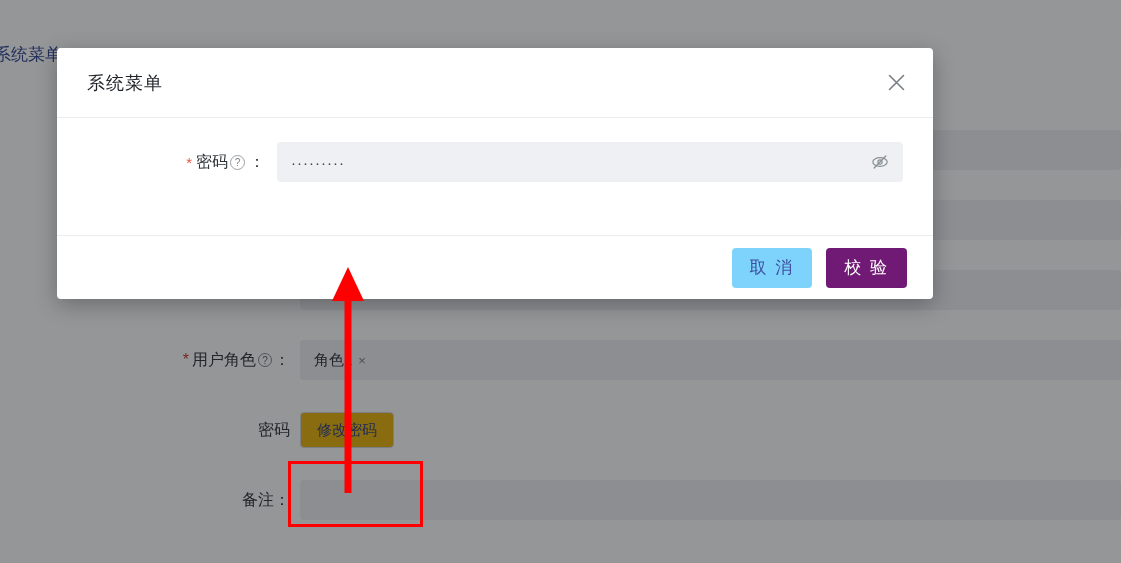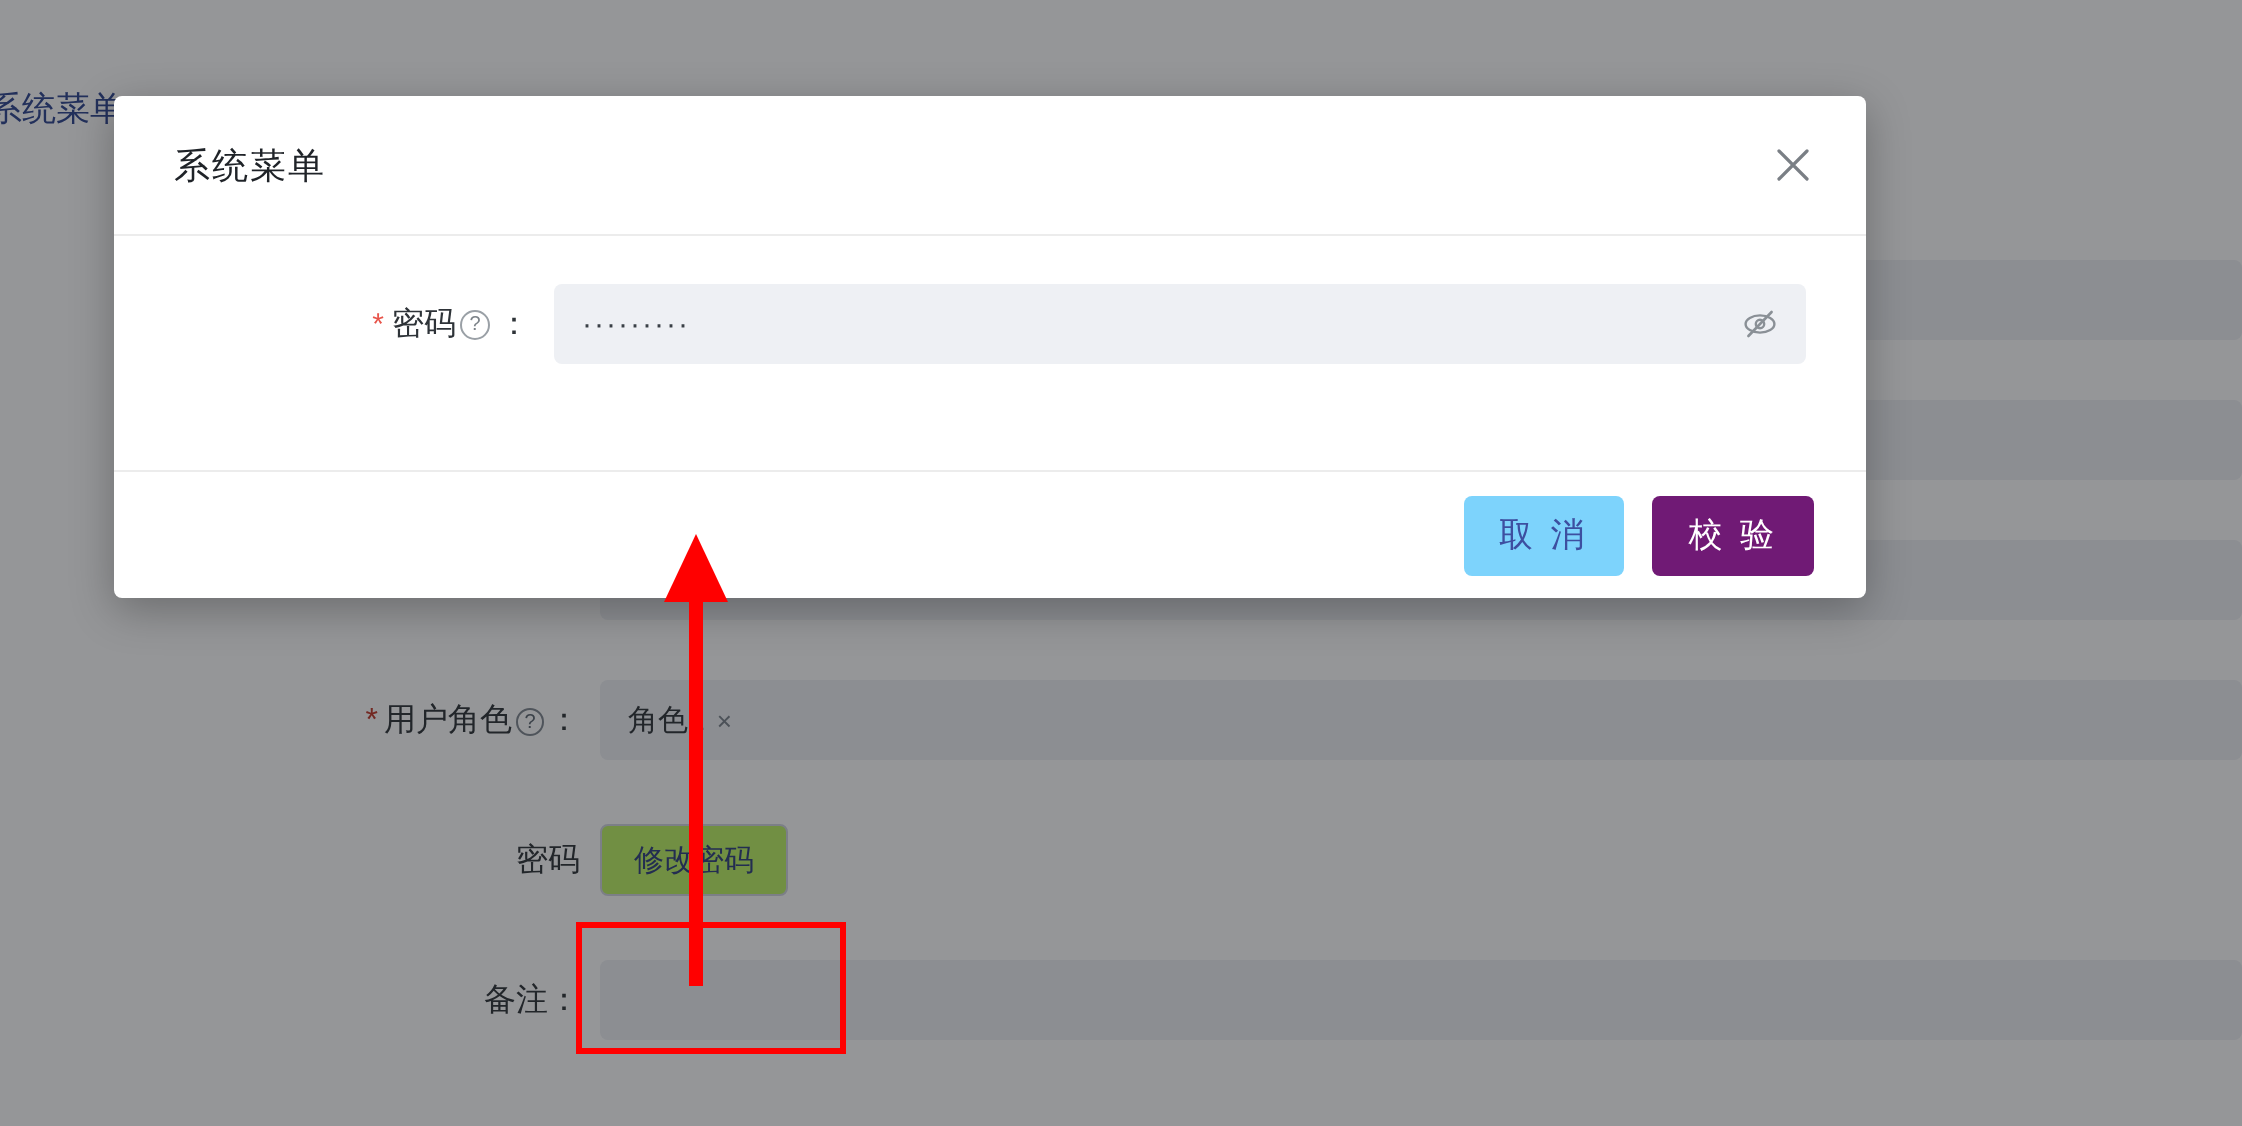--- a/index.html
+++ b/index.html
@@ -48,21 +48,21 @@
 
   .bg-tag {
     display: inline-flex; align-items: center; gap: 6px;
     font-size: 15px; color: #2e3338;
   }
   .bg-tag .tag-x { font-size: 13px; color: #7a828a; }
 
   .bg-button {
     display: inline-flex; align-items: center; justify-content: center;
     height: 36px; padding: 0 16px; border-radius: 4px;
-    background: #bef264; color: #30407f; font-size: 15px;
+    background: #eab308; color: #30407f; font-size: 15px;
     border: 1px solid #d2d6e0;
   }
 
   .bg-blank-row {
     height: 40px; margin-bottom: 30px; border-radius: 4px;
     background: #eef0f4; margin-left: 300px; margin-right: 0;
   }
 
   
   .dim-overlay {

